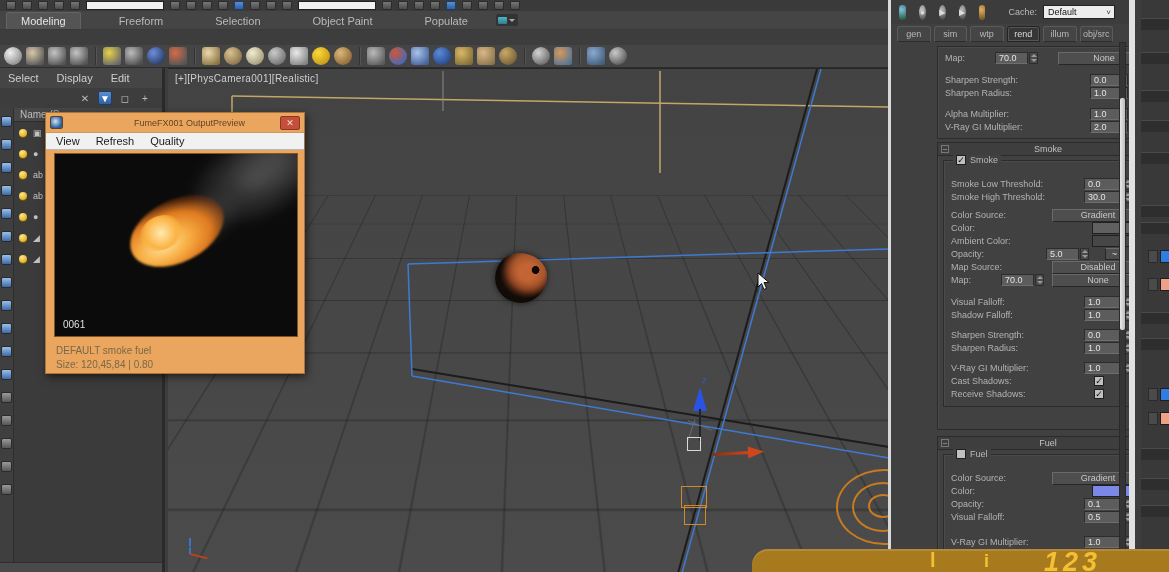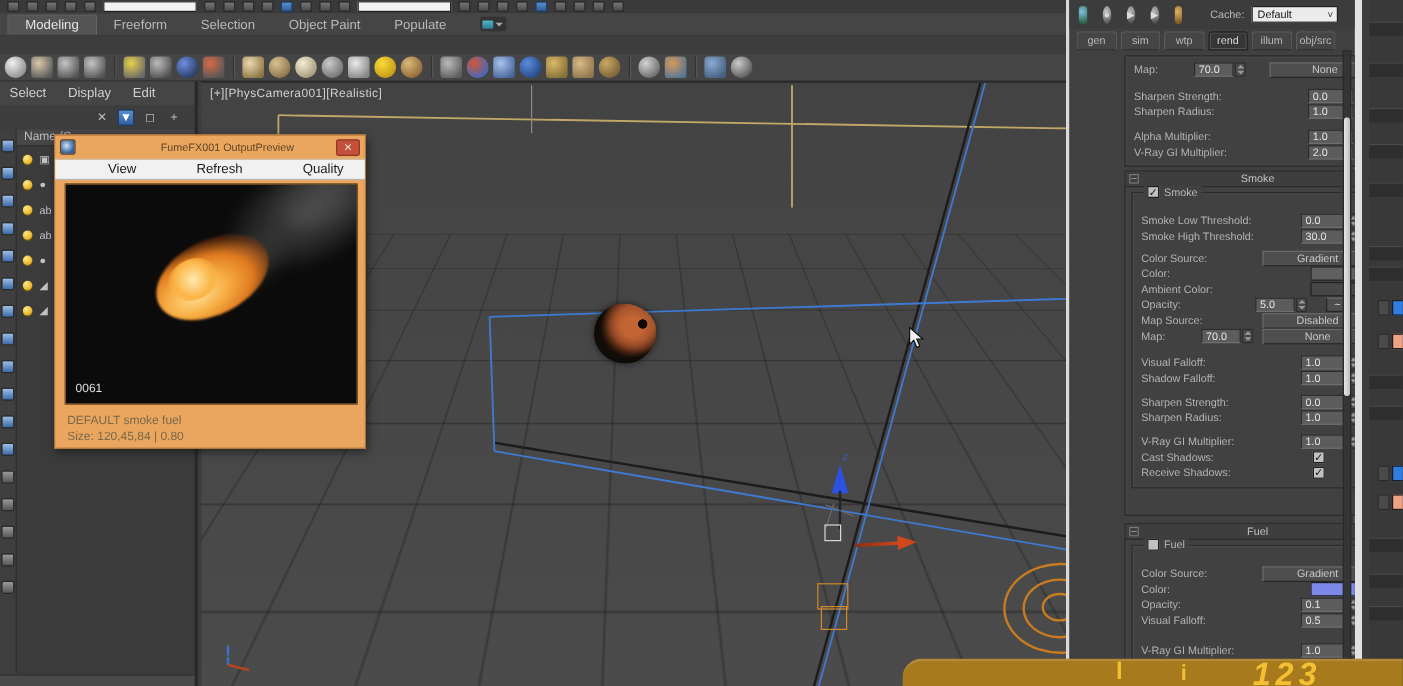--- a/index.html
+++ b/index.html
@@ -88,21 +88,21 @@
   .wa-y { position:absolute; left:14px; top:479px; width:10px; height:1px; background:#3c5a32; transform:rotate(-28deg); }
   #cursor { position:absolute; left:589px; top:203px; }
 
   
   #preview { position:absolute; left:45px; top:112px; width:260px; height:262px; background:#eaa65e; border:1px solid #a9743a; box-shadow:2px 3px 8px rgba(0,0,0,.55); }
   #pv-title { height:19px; display:flex; align-items:center; padding:0 4px; }
   #pv-icon { width:13px; height:13px; background:radial-gradient(circle at 40% 40%, #cfe4f4, #2c5f9e 70%); border-radius:2px; border:1px solid #5b422a; }
   #pv-title-text { flex:1; text-align:center; font-size:9px; color:#5f4527;margin-left:36px; }
   #pv-close { width:20px; height:14px; background:#c4503c; border:1px solid #8e3526; border-radius:2px; color:#f4ddc8; font-size:9px; line-height:12px; text-align:center; }
   #pv-menu { height:18px; background:#f1f1f1; border-top:1px solid #c89a62; border-bottom:1px solid #b9b9b9; display:flex; align-items:center; gap:16px; padding-left:10px; }
-  .pv-menu-item { font-size:11px; color:#1a1a1a;margin-left:34px; }
+  .pv-menu-item { font-size:11px; color:#1a1a1a; }
   #pv-canvas { position:absolute; left:8px; top:40px; width:244px; height:184px; background:#0b0b0b; border:1px solid #7c5426; overflow:hidden; }
   .smoke-a { position:absolute; left:110px; top:-30px; width:180px; height:110px; background:radial-gradient(ellipse closest-side, rgba(120,120,120,.55), rgba(80,80,80,.3) 55%, transparent 78%); transform:rotate(-22deg); filter:blur(4px); }
   .smoke-b { position:absolute; left:150px; top:-40px; width:140px; height:90px; background:radial-gradient(ellipse closest-side, rgba(100,100,100,.5), transparent 75%); transform:rotate(-18deg); filter:blur(5px); }
   .smoke-c { position:absolute; left:95px; top:30px; width:110px; height:70px; background:radial-gradient(ellipse closest-side, rgba(105,105,105,.45), transparent 75%); transform:rotate(-30deg); filter:blur(4px); }
   .flame { position:absolute; left:72px; top:46px; width:100px; height:62px; border-radius:50%; transform:rotate(-27deg);
     background:radial-gradient(ellipse at 32% 62%, #ffe09a 0%, #f7ad42 28%, #df7a20 52%, rgba(140,60,12,.5) 72%, transparent 85%);
     filter:blur(1px); }
   .flame-core { position:absolute; left:84px; top:62px; width:44px; height:34px; border-radius:50%; transform:rotate(-25deg);
     background:radial-gradient(circle, #ffe9b0 0%, #fbb445 55%, transparent 80%); }
   #pv-frame { position:absolute; left:8px; bottom:6px; font-size:10px; color:#e0e0e0; }
@@ -192,21 +192,21 @@
       <span class="t-ico"></span>
       <span class="t-ico"></span>
       <span class="t-ico active"></span>
       <span class="t-ico"></span>
       <span class="t-ico"></span>
       <span class="t-ico"></span>
       <span class="t-ico"></span>
     </div>
 
   <div id="ribbon">
-    <div id="ribbon-tabs" style="display:flex;align-items:flex-end;padding-left:6px;">
+    <div id="ribbon-tabs" style="display:flex;align-items:flex-end;padding-left:6px;gap:24px;">
         <div class="rtab active">Modeling</div>
         <div class="rtab">Freeform</div>
         <div class="rtab">Selection</div>
         <div class="rtab">Object Paint</div>
         <div class="rtab">Populate</div>
       </div>
     <div id="ribbon-dd">
       <span class="sq"></span>
       <span class="car"></span>
     </div>

